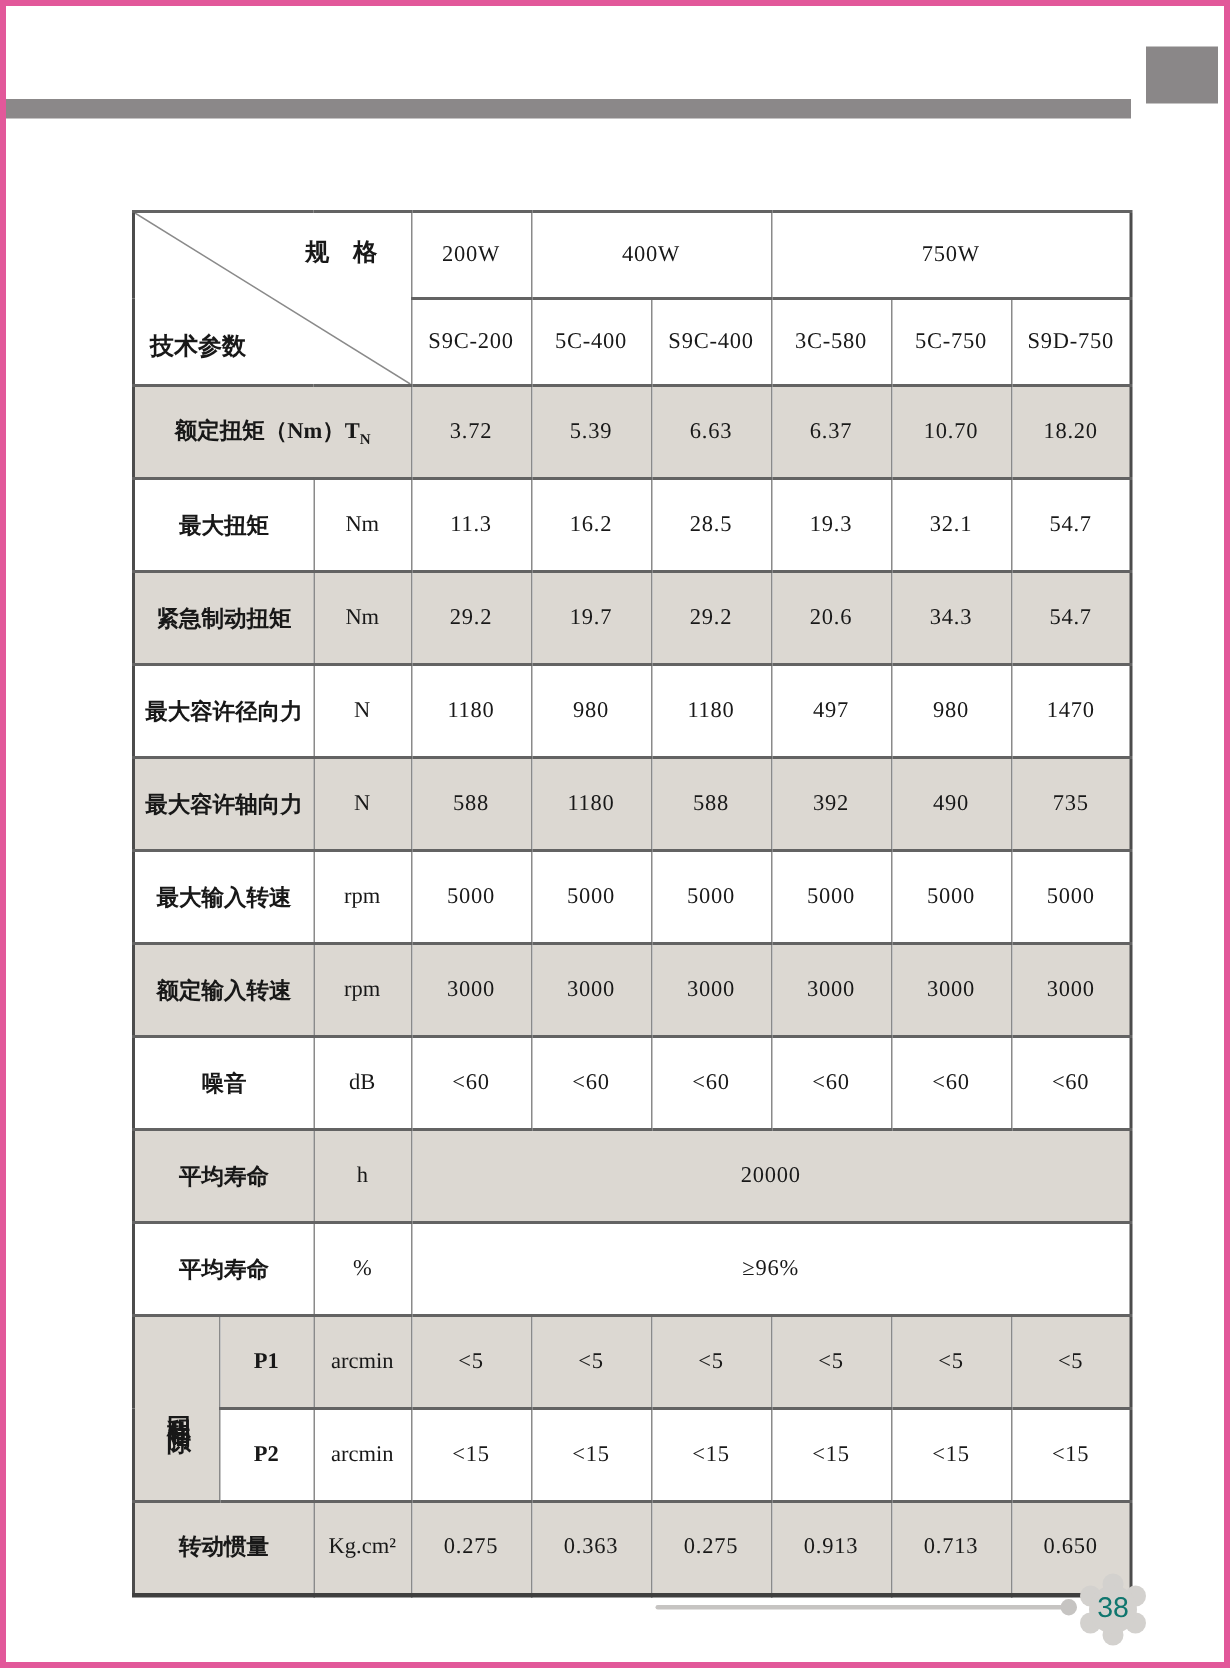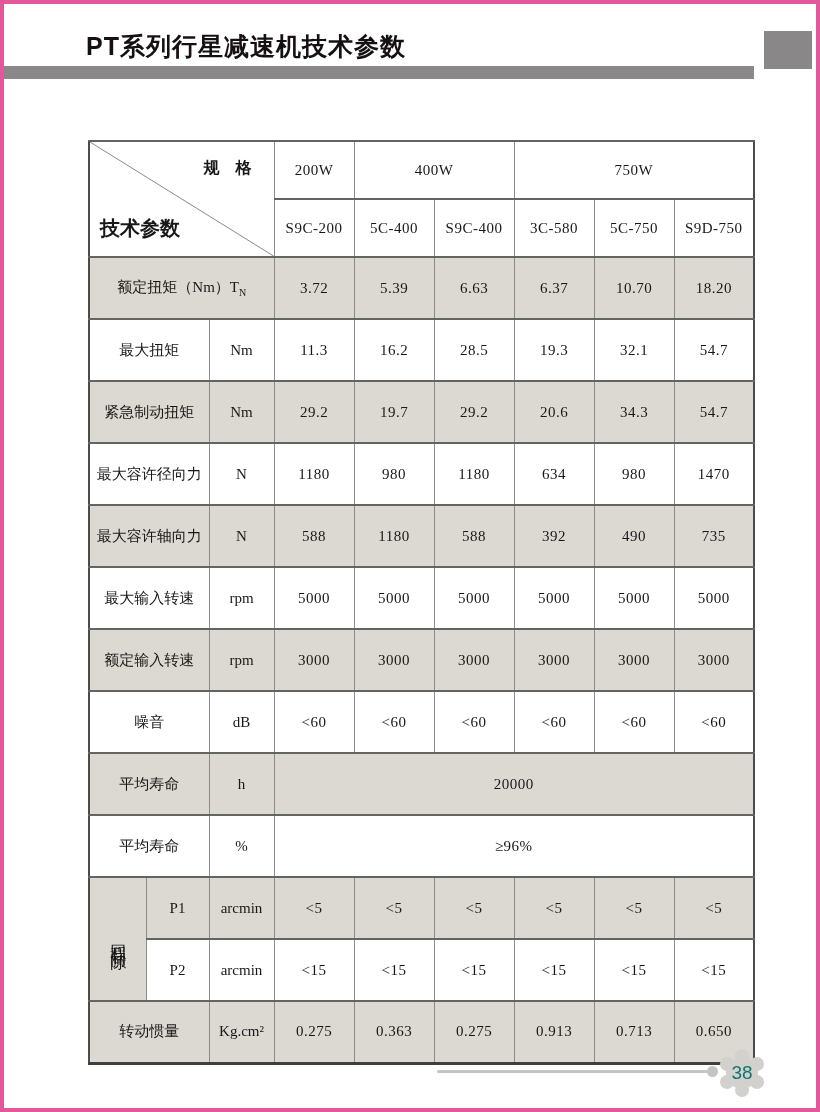--- a/index.html
+++ b/index.html
@@ -43,36 +43,36 @@
     border-top:2px solid #636363;
     border-bottom:2px solid #636363;
     text-align:center; vertical-align:middle;
     font-size:15px; color:#181818;
     padding:0; overflow:hidden;
   }
   tr.hrow { height:58px;margin-left:48px; }
   tr.drow { height:62px; }
   tr.shade td { background:#dcd8d2; }
   td.grp { background:#ffffff; }
-  td.lbl, td.lbl2, td.grp { font-weight:400; font-size:15px; }
+  td.lbl, td.lbl2, td.grp { font-weight:700; font-size:15px; }
   td.unit { font-size:14px; }
   td.val { font-size:15px; letter-spacing:0.5px; }
   td.model { font-size:15px; letter-spacing:0.5px;font-family:Liberation Serif, serif; }
   td.power { font-size:15px; letter-spacing:0.5px; }
   .subn { font-size:10px; }
   
   td.corner { position:relative; padding:0; }
   td.corner svg.diag { position:absolute; left:0; top:0; width:100%; height:100%; display:block; }
   .corner-top {
     position:absolute; right:22px; top:16px;
     font-weight:600; font-size:16px;
   }
   .corner-bottom {
     position:absolute; left:10px; bottom:14px;
-    font-weight:600; font-size:20px;
+    font-weight:600; font-size:16px;
   }
   
   td.grp .vtxt {
     writing-mode:vertical-rl;
     letter-spacing:3px;
     font-size:16px;
     display:inline-block;
   }
   
   .footer-rule {
@@ -93,21 +93,20 @@
     display:flex; align-items:center; justify-content:center;
     font-size:19px; color:#0f766e;
     font-family:"Liberation Sans", sans-serif;
   }
 </style>
 </head>
 <body>
 
 <div class="page">
 
-  <div class="title">PT系列行星减速机技术参数</div>
   <div class="title-bar"></div>
   <div class="title-square"></div>
 
   <table class="spec">
     <colgroup>
       <col style="width:57px">
         <col style="width:63px">
         <col style="width:65px">
       <col style="width:80px">
         <col style="width:80px">
@@ -171,21 +170,21 @@
       <td class="val">34.3</td>
       <td class="val">54.7</td>
     </tr>
 
     <tr class="drow">
       <td class="lbl" colspan="2">最大容许径向力</td>
       <td class="unit">N</td>
       <td class="val">1180</td>
       <td class="val">980</td>
       <td class="val">1180</td>
-      <td class="val">634</td>
+      <td class="val">497</td>
       <td class="val">980</td>
       <td class="val">1470</td>
     </tr>
 
     <tr class="drow shade">
       <td class="lbl" colspan="2">最大容许轴向力</td>
       <td class="unit">N</td>
       <td class="val">588</td>
       <td class="val">1180</td>
       <td class="val">588</td>

